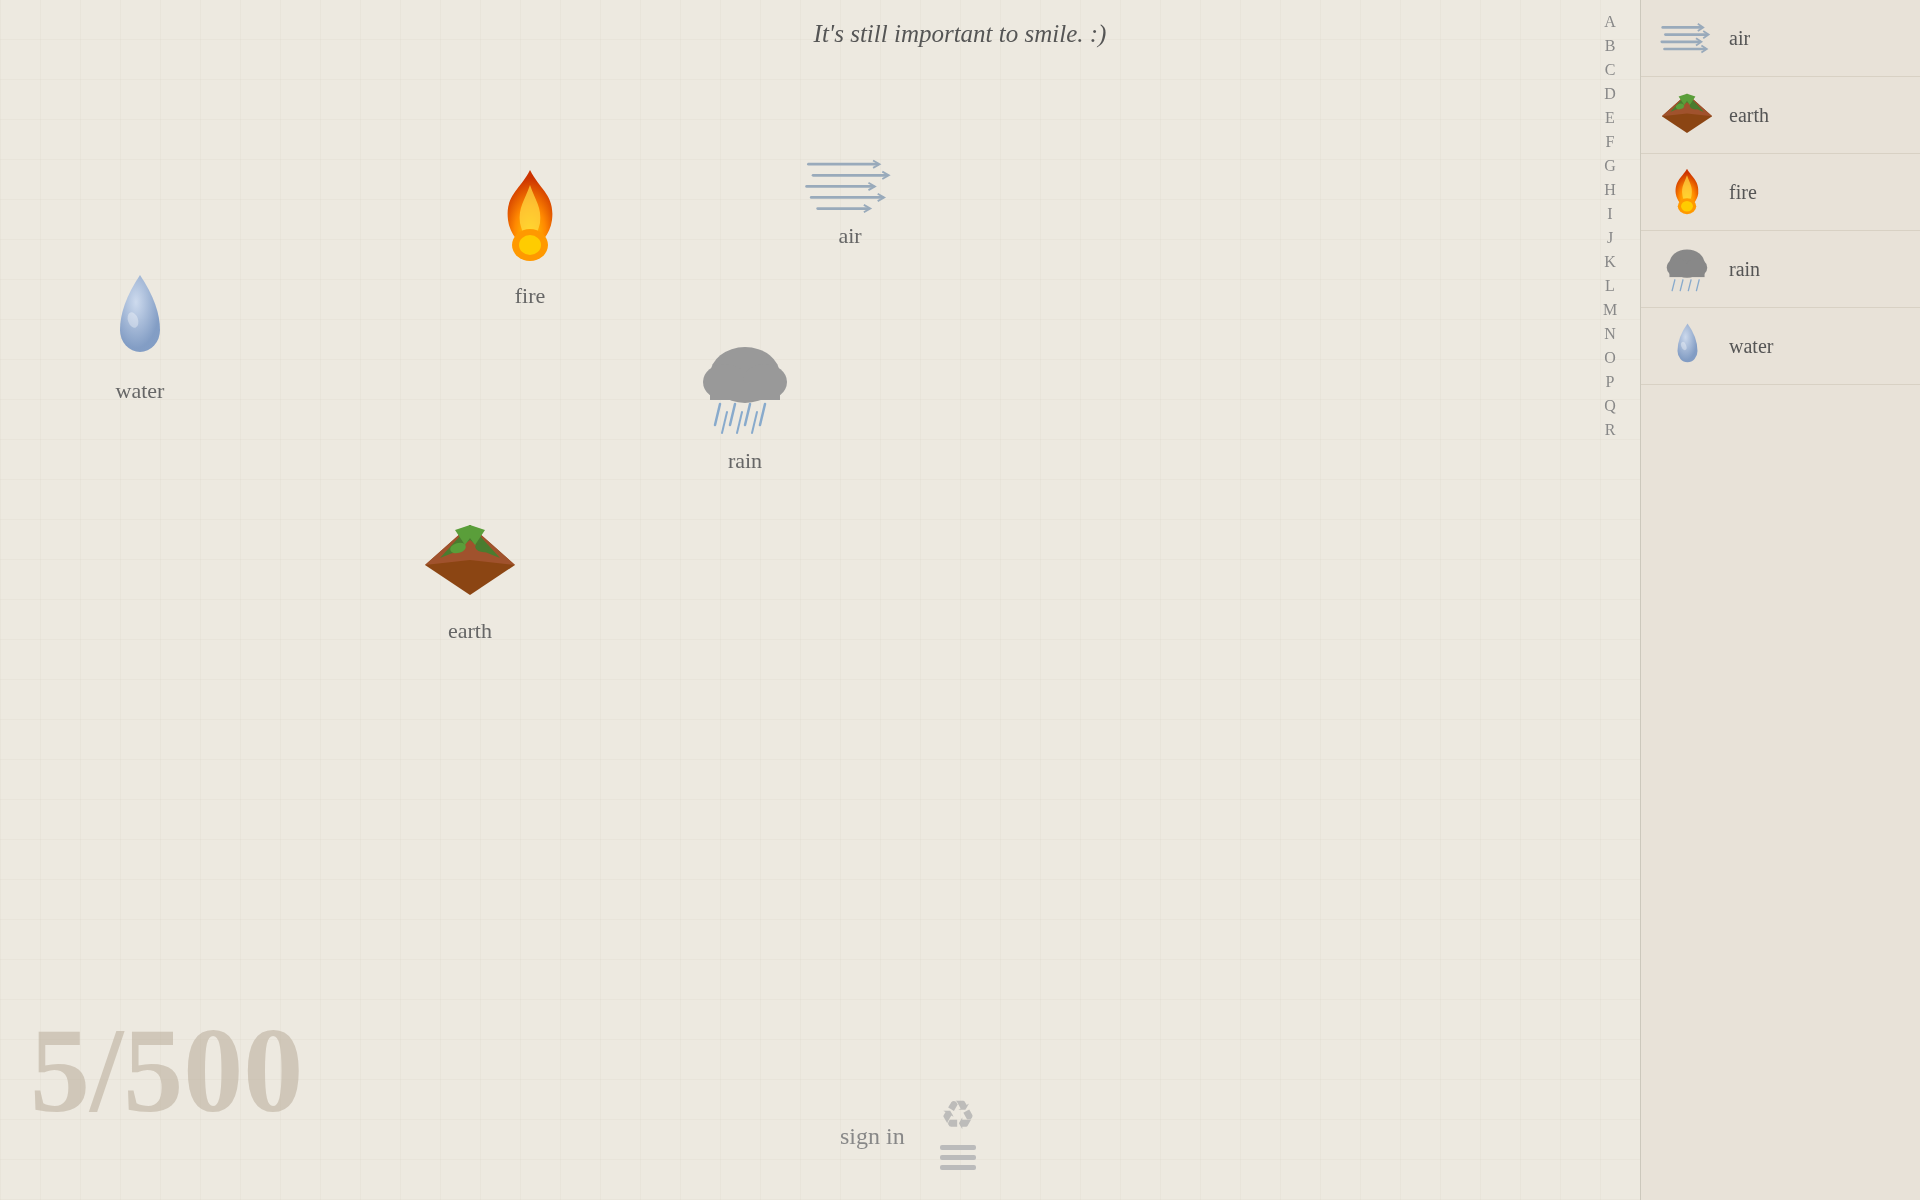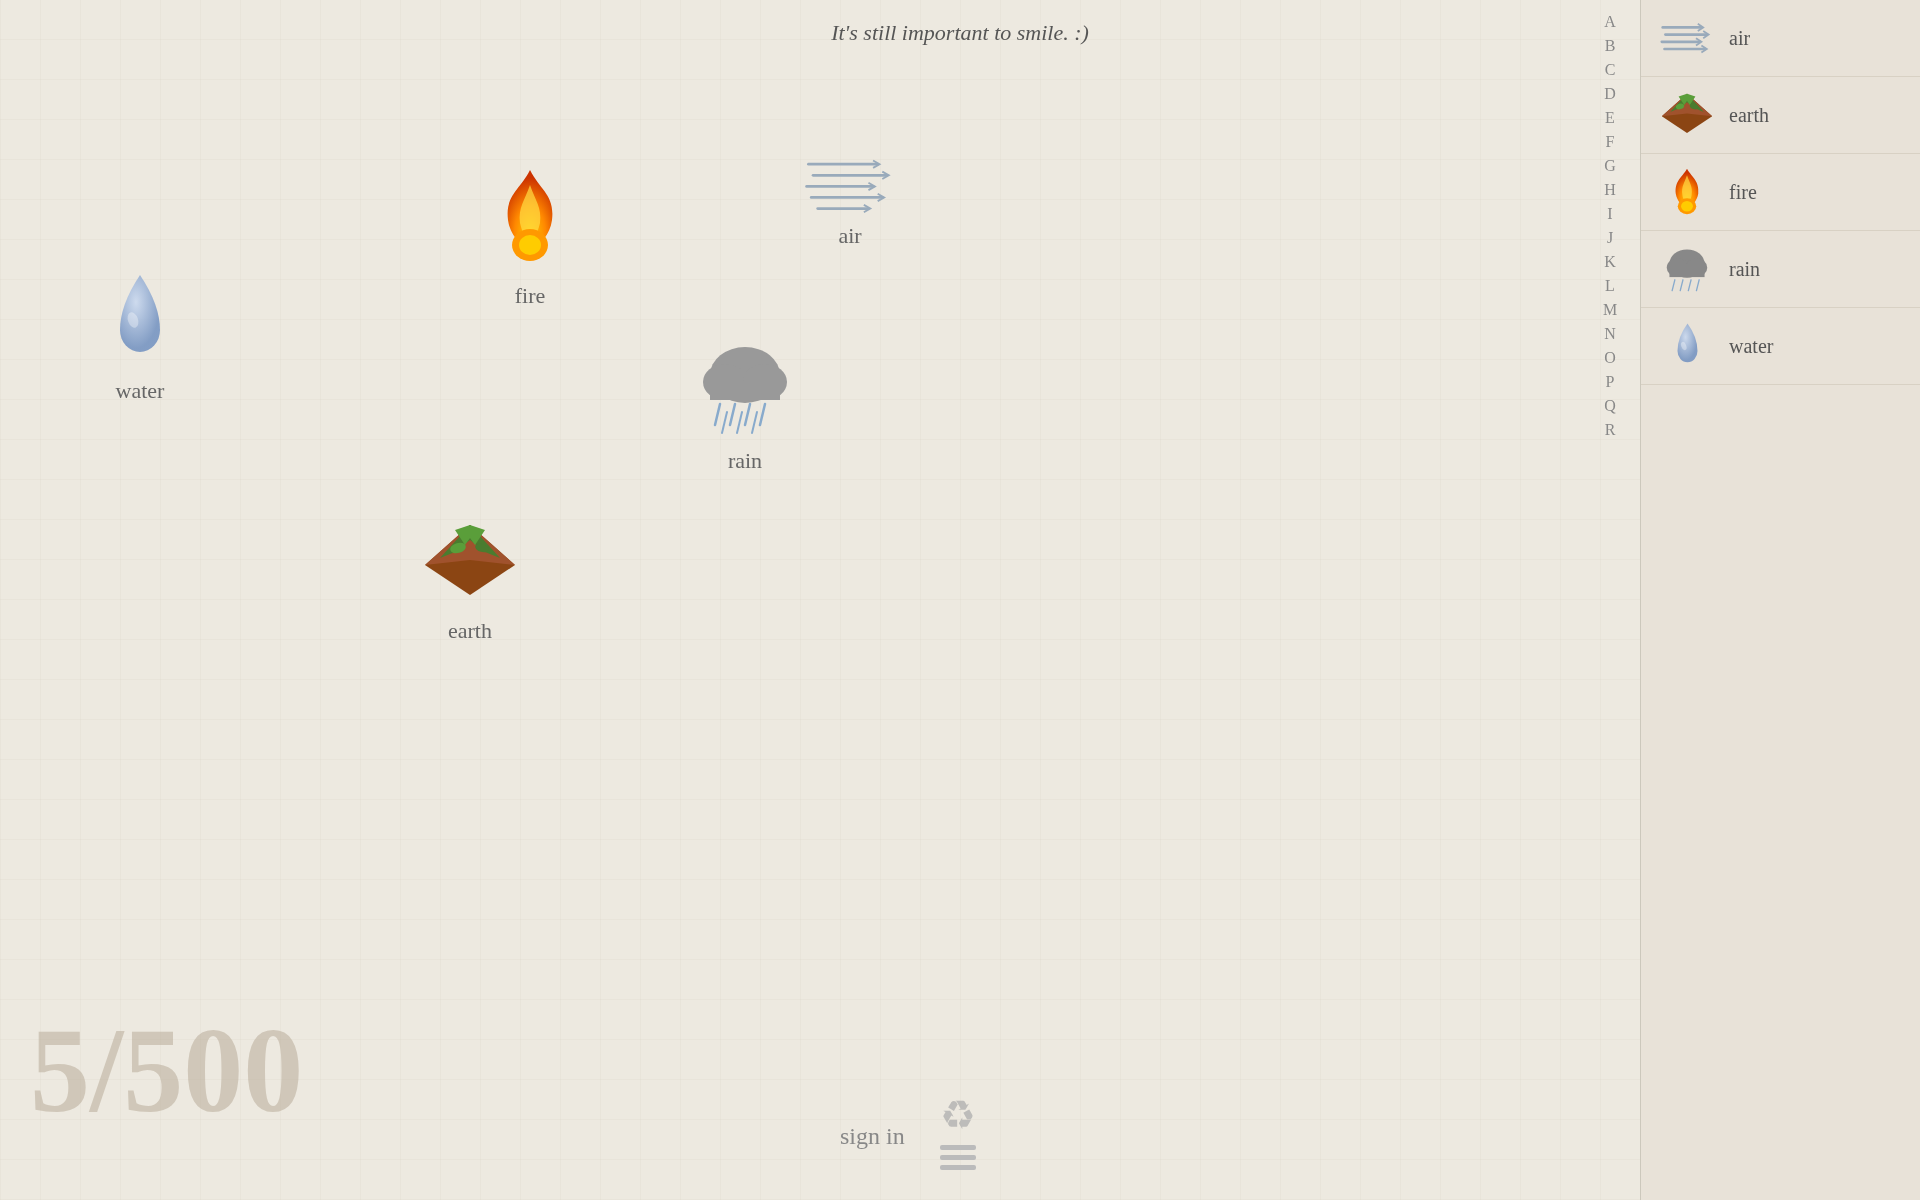--- a/index.html
+++ b/index.html
@@ -27,21 +27,21 @@
       position: relative;
       overflow: hidden;
     }
 
     
     #top-message {
       position: absolute;
       top: 20px;
       left: 50%;
       transform: translateX(-50%);
-      font-size: 22px;
+      font-size: 25px;
       color: #555;
       font-style: italic;
       white-space: nowrap;
       text-align: right;
     }
 
     
     #canvas-area {
       position: absolute;
       top: 0;

